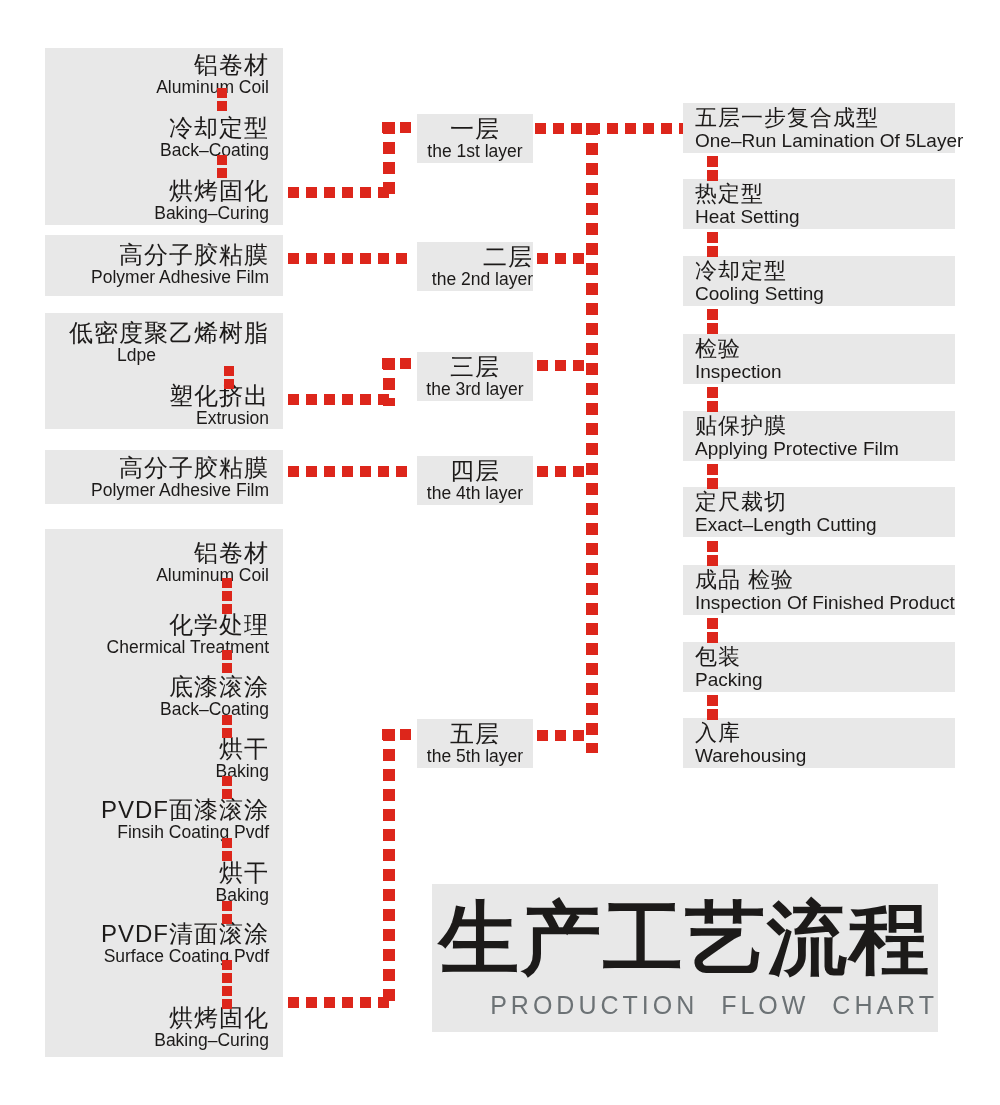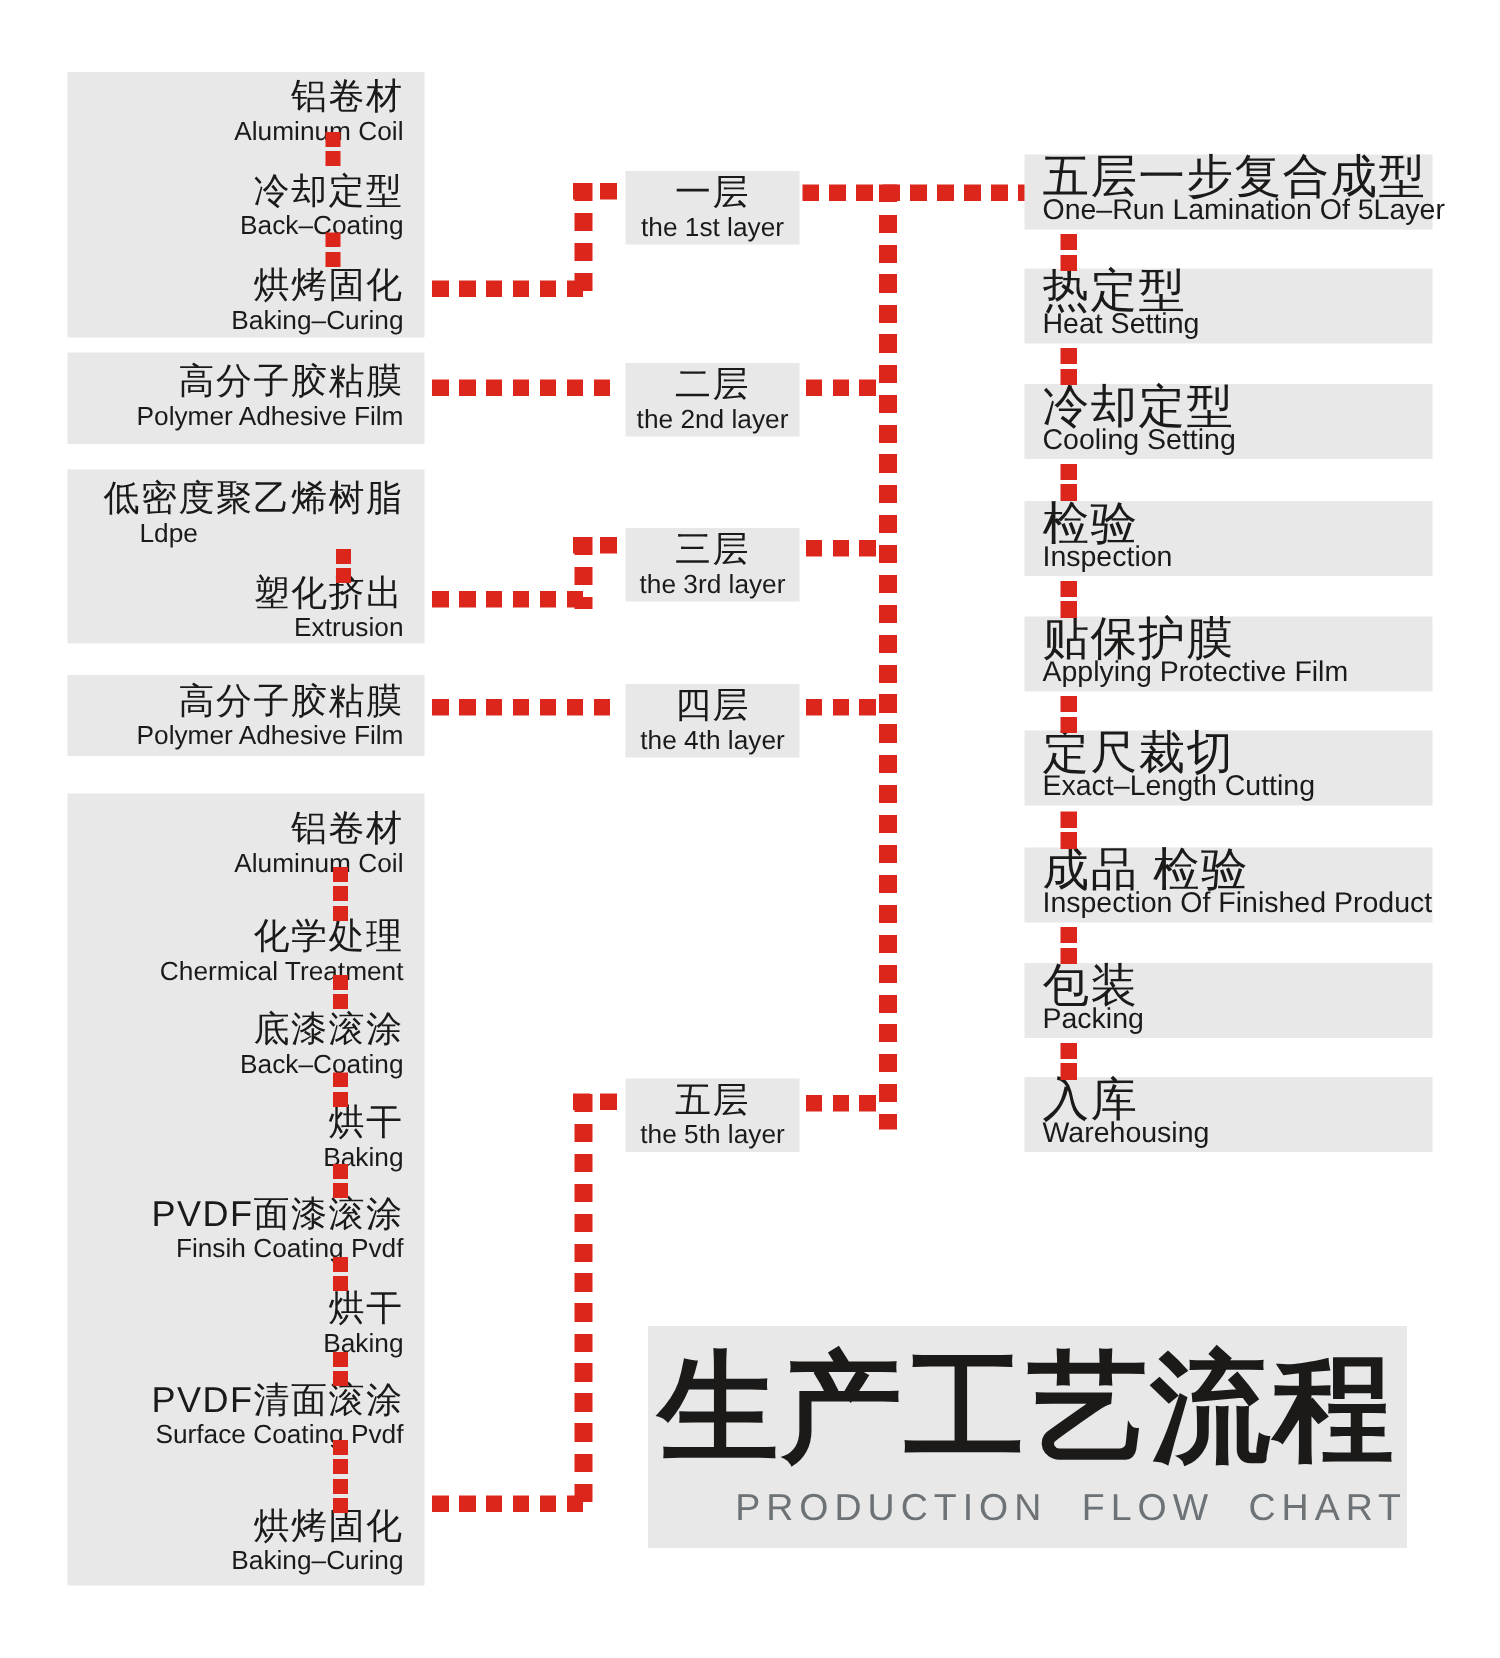--- a/index.html
+++ b/index.html
@@ -6,28 +6,28 @@
   .canvas{
     position:relative;width:1000px;height:1105px;background:#ffffff;
     font-family:"Liberation Sans","DejaVu Sans",sans-serif;color:var(--text-black,#1c1a19);
     overflow:hidden;
   }
   .box{position:absolute;background:var(--box-gray,#e8e8e8);}
   
   .lstep{position:absolute;left:0;right:0;text-align:right;padding-right:14px;box-sizing:border-box;}
   .zh{font-size:24px;line-height:26px;letter-spacing:1px;white-space:nowrap;}
   .en{font-size:17.5px;line-height:19px;white-space:nowrap;}
-  .en-left{text-align:left;padding-left:48px;}
+  .en-left{text-align:left;padding-left:48px;margin-left:24px;}
   
   .layer-box{display:flex;flex-direction:column;justify-content:center;text-align:center;}
   .layer-box .zh{font-size:24px;line-height:25px;}
   .layer-box .en{font-size:17.5px;line-height:20px;}
   
   .rbox{padding:1px 0 0 12px;box-sizing:border-box;}
-  .rbox .zh{font-size:31px;line-height:27px;}
+  .rbox .zh{font-size:22px;line-height:27px;}
   .rbox .en{font-size:19px;line-height:20px;}
   
   .hdot{position:absolute;height:11px;
     background:repeating-linear-gradient(to right,var(--accent-red,#dd261b) 0 11px,transparent 11px 18px);}
   .vdot{position:absolute;width:12px;
     background:repeating-linear-gradient(to bottom,var(--accent-red,#dd261b) 0 12px,transparent 12px 20px);}
   .vdot-s{position:absolute;width:10px;
     background:repeating-linear-gradient(to bottom,var(--accent-red,#dd261b) 0 10px,transparent 10px 13px);}
   .vdot-r{position:absolute;width:11px;
     background:repeating-linear-gradient(to bottom,var(--accent-red,#dd261b) 0 11px,transparent 11px 14px);}
@@ -113,21 +113,21 @@
     <div class="lstep" style="top:476px;">
       <div class="zh">烘烤固化</div>
       <div class="en">Baking–Curing</div>
     </div>
   </div>
 
   <div class="box layer-box" style="left:417px;top:114px;width:116px;height:49px;">
     <div class="zh">一层</div>
     <div class="en">the 1st layer</div>
   </div>
-  <div class="box layer-box" style="left:417px;top:242px;width:116px;height:49px;">
+  <div class="box layer-box" style="left:417px;top:242px;width:116px;height:49px;align-items:flex-end;">
     <div class="zh">二层</div>
     <div class="en">the 2nd layer</div>
   </div>
   <div class="box layer-box" style="left:417px;top:352px;width:116px;height:49px;">
     <div class="zh">三层</div>
     <div class="en">the 3rd layer</div>
   </div>
   <div class="box layer-box" style="left:417px;top:456px;width:116px;height:49px;">
     <div class="zh">四层</div>
     <div class="en">the 4th layer</div>

